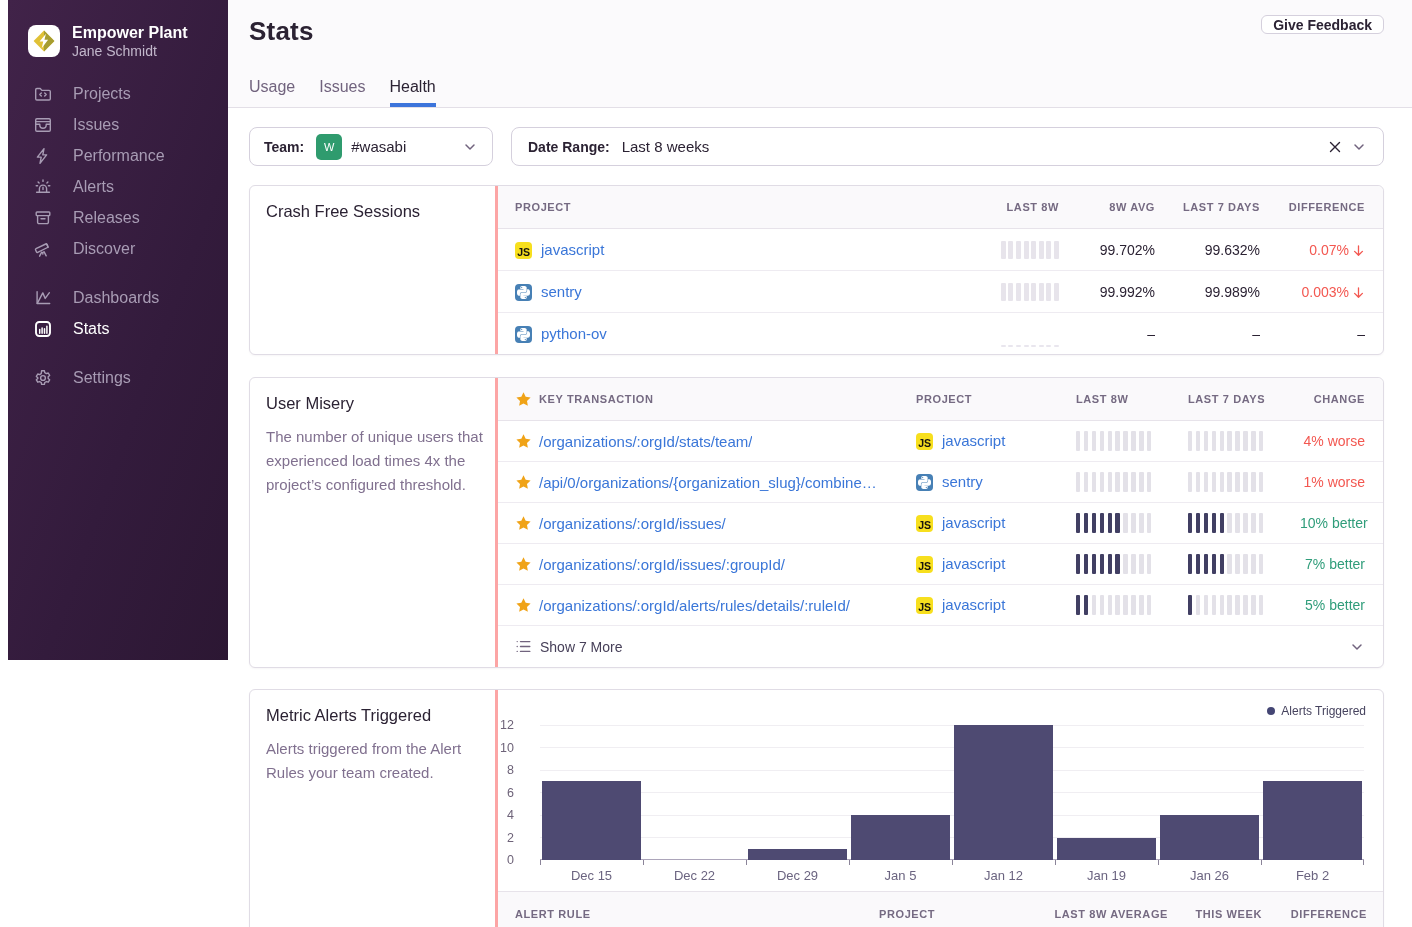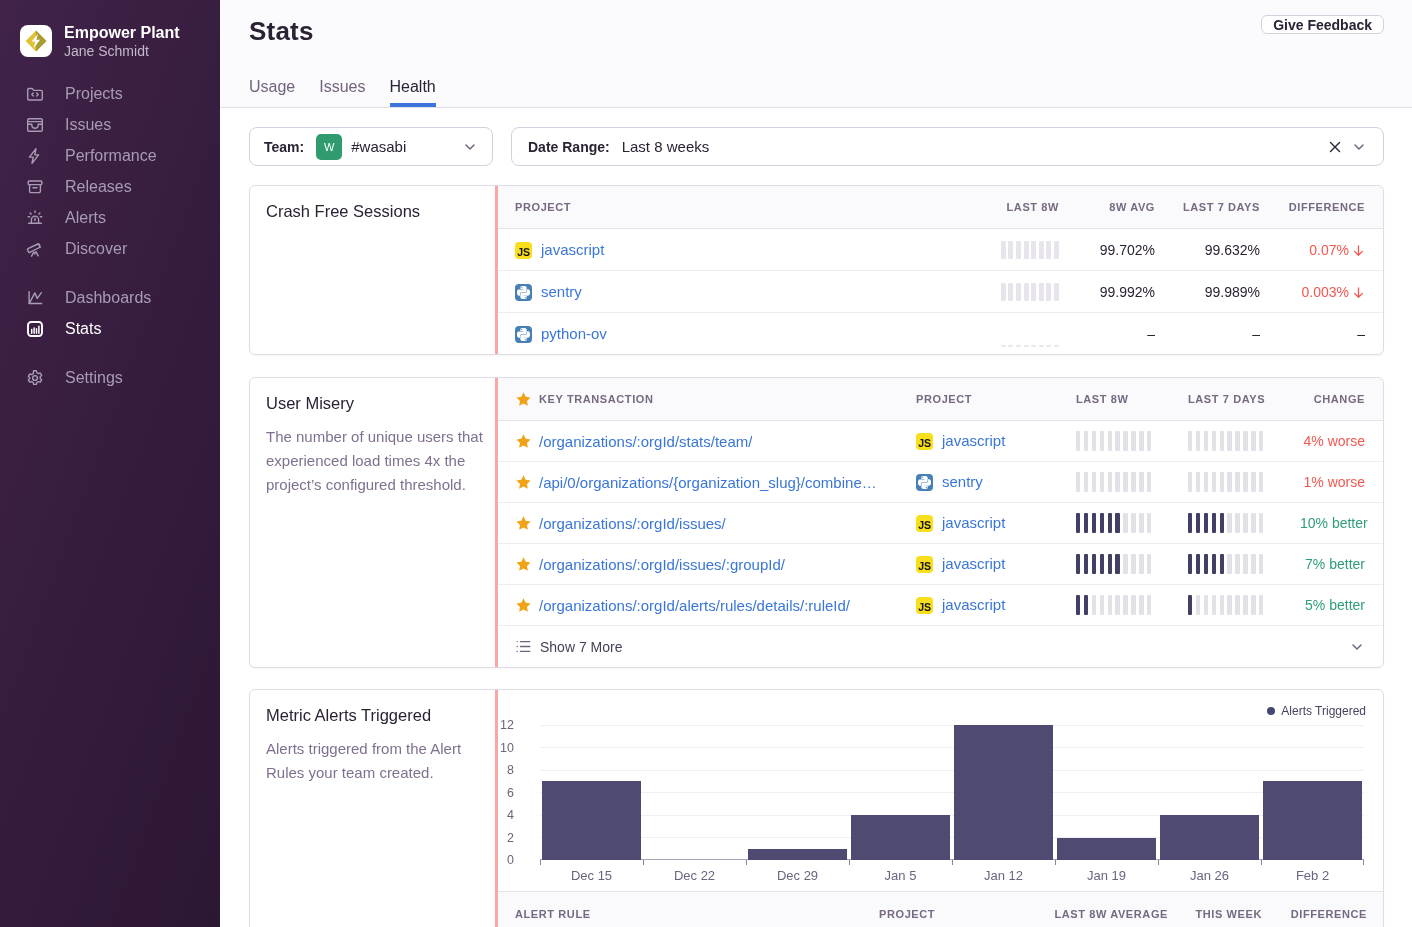--- a/index.html
+++ b/index.html
@@ -1,20 +1,20 @@
 <!DOCTYPE html>
 <html><head>
 <meta charset="utf-8">
 <style>
 * { margin:0; padding:0; box-sizing:border-box; }
 html,body { width:1412px; height:927px; overflow:hidden; font-family:"Liberation Sans",sans-serif; background:#fff; }
 a { text-decoration:none; }
 
 
-.sb { position:fixed; left:0; top:0; width:220px; height:927px;
+.sb { position:fixed; left:8px; top:0; width:220px; height:660px;
   background:linear-gradient(110deg,#412349 0%,#331b3c 60%,#2c1733 100%); }
 .org { display:flex; align-items:center; gap:12px; padding:22px 0 0 20px; }
 .logo { width:32px; height:32px; background:#fff; border-radius:8px; flex:0 0 32px;
   display:flex; align-items:center; justify-content:center; }
 .org-name { color:#fff; font-weight:bold; font-size:16px; line-height:21px; }
 .org-user { color:#c2b7cb; font-size:14px; line-height:17px; }
 .nav { margin-top:18px; }
 .nav a { display:flex; align-items:center; height:31px; padding-left:26px; color:#a89cb4; font-size:16px; }
 .nav a .ic { width:18px; height:18px; margin-right:21px; flex:0 0 18px; }
 .nav a.active { color:#fff; }
@@ -126,27 +126,27 @@
           <path d="M7.3 7.9 5.8 9.4l1.5 1.5M10.7 7.9l1.5 1.5-1.5 1.5"></path>
         </svg>Projects</a>
     <a href="#"><svg class="ic" viewBox="0 0 18 18" fill="none" stroke="#a89cb4" stroke-width="1.4" stroke-linejoin="round" stroke-linecap="round">
           <rect x="1.7" y="2.7" width="14.6" height="12.6" rx="1.2"></rect>
           <path d="M1.7 5.6h14.6M1.7 8.2h4.1v.9a3.2 3.2 0 0 0 6.4 0v-.9h4.1"></path>
         </svg>Issues</a>
     <a href="#"><svg class="ic" viewBox="0 0 18 18" fill="none" stroke="#a89cb4" stroke-width="1.4" stroke-linejoin="round" stroke-linecap="round">
           <path d="M10 1.6 3.4 10.1h3.8l-1.2 6.3 6.6-8.5H8.8l1.2-6.3Z"></path>
         </svg>Performance</a>
     <a href="#"><svg class="ic" viewBox="0 0 18 18" fill="none" stroke="#a89cb4" stroke-width="1.4" stroke-linejoin="round" stroke-linecap="round">
+          <path d="M5.4 14.3v-3.6a3.6 3.6 0 0 1 7.2 0v3.6M2.6 14.3h12.8M9 9.2v2.3"></path>
+          <path d="M9 2v1.4M4.1 4l1 1M13.9 4l-1 1M2.2 7.8h1.4M14.4 7.8h1.4"></path>
+        </svg>Alerts</a>
+    <a href="#"><svg class="ic" viewBox="0 0 18 18" fill="none" stroke="#a89cb4" stroke-width="1.4" stroke-linejoin="round" stroke-linecap="round">
           <rect x="2.2" y="3" width="13.6" height="3.6" rx="0.8"></rect>
           <path d="M3.6 6.6v6.6a1.4 1.4 0 0 0 1.4 1.4h8a1.4 1.4 0 0 0 1.4-1.4V6.6M7 9.8h4"></path>
         </svg>Releases</a>
-    <a href="#"><svg class="ic" viewBox="0 0 18 18" fill="none" stroke="#a89cb4" stroke-width="1.4" stroke-linejoin="round" stroke-linecap="round">
-          <path d="M5.4 14.3v-3.6a3.6 3.6 0 0 1 7.2 0v3.6M2.6 14.3h12.8M9 9.2v2.3"></path>
-          <path d="M9 2v1.4M4.1 4l1 1M13.9 4l-1 1M2.2 7.8h1.4M14.4 7.8h1.4"></path>
-        </svg>Alerts</a>
     <a href="#"><svg class="ic" viewBox="0 0 18 18" fill="none" stroke="#a89cb4" stroke-width="1.4" stroke-linejoin="round" stroke-linecap="round">
           <path d="M2 8.7 11.8 4a.9.9 0 0 1 1.2.4l.9 1.9a.9.9 0 0 1-.4 1.2L3.7 12.3a.9.9 0 0 1-1.2-.4l-.9-1.9A.9.9 0 0 1 2 8.7Z"></path>
           <path d="m12.4 3.7 1.7 3.6M7.7 12.2l-2.1 4M10 11.7l2.2 4.1M8.9 12.4l-.1 1.7"></path>
         </svg>Discover</a>
     <div class="sep"></div>
     <a href="#"><svg class="ic" viewBox="0 0 18 18" fill="none" stroke="#a89cb4" stroke-width="1.4" stroke-linejoin="round" stroke-linecap="round">
           <path d="M3.1 2.6v11.9h12.6"></path>
           <path d="M3.3 14.3 8.8 3.9l2.4 5.5 4.2-5.7"></path>
         </svg>Dashboards</a>
     <a href="#" class="active"><svg class="ic" viewBox="0 0 18 18" fill="none">

